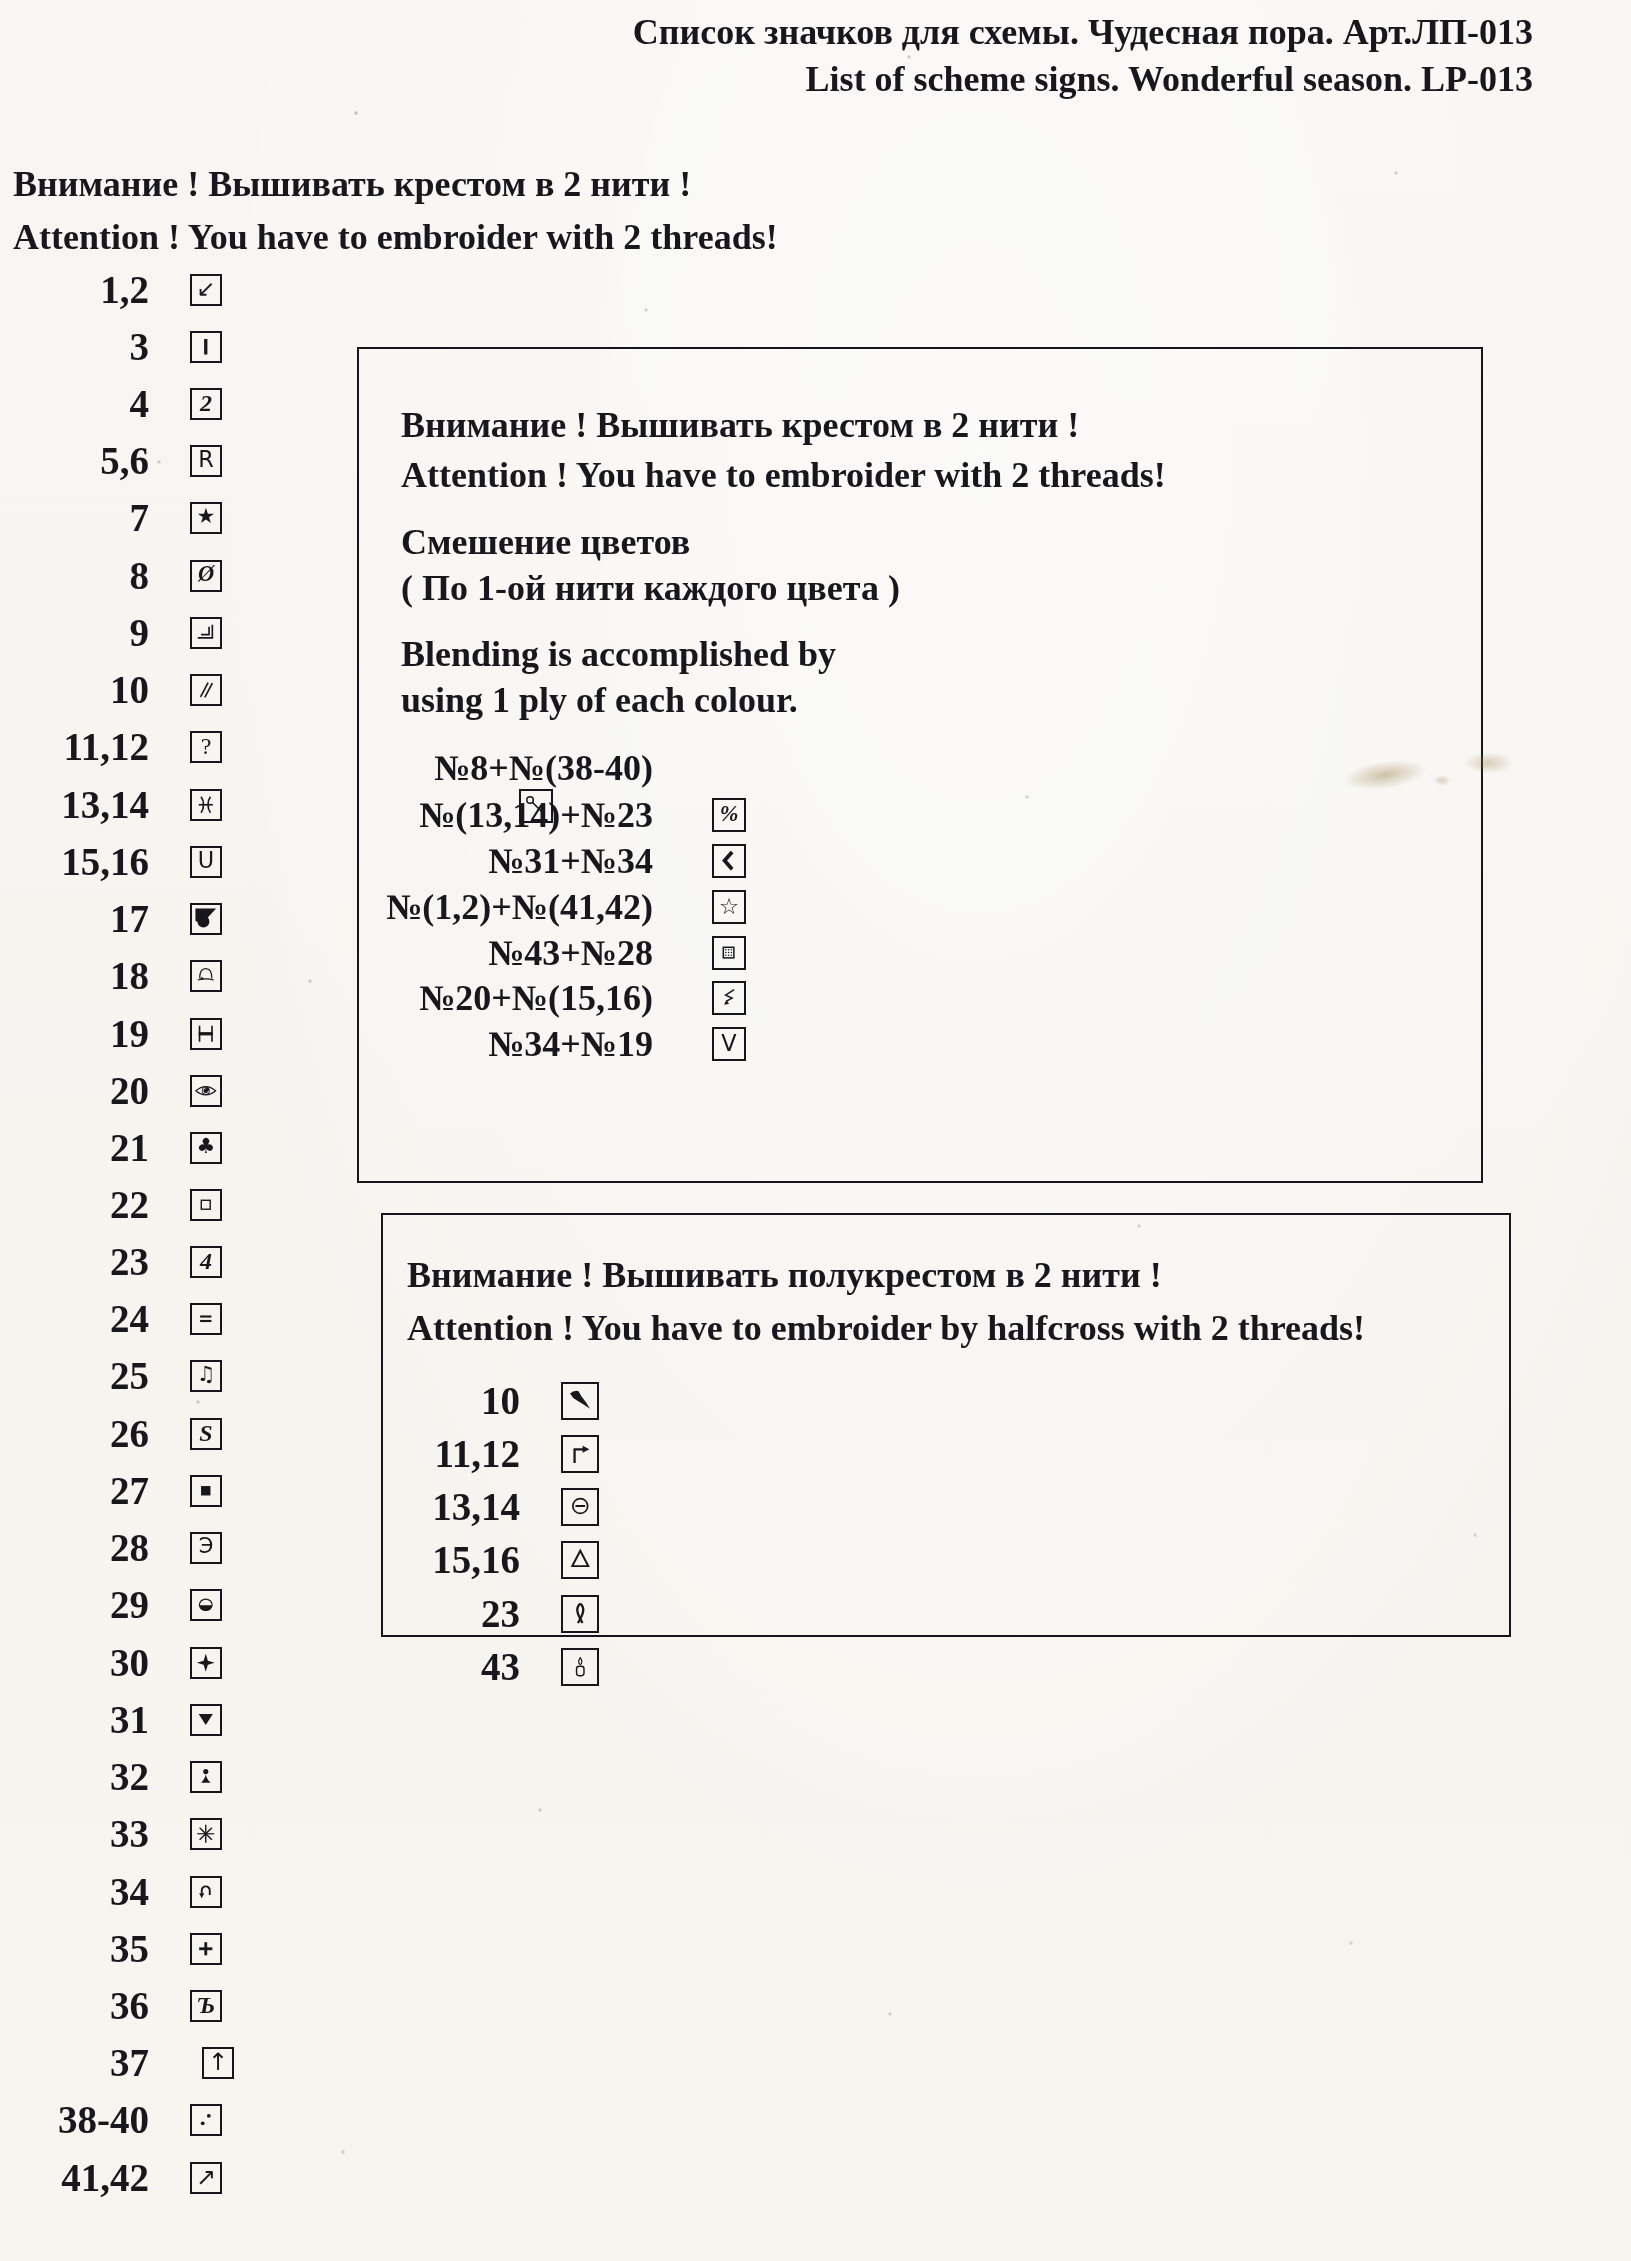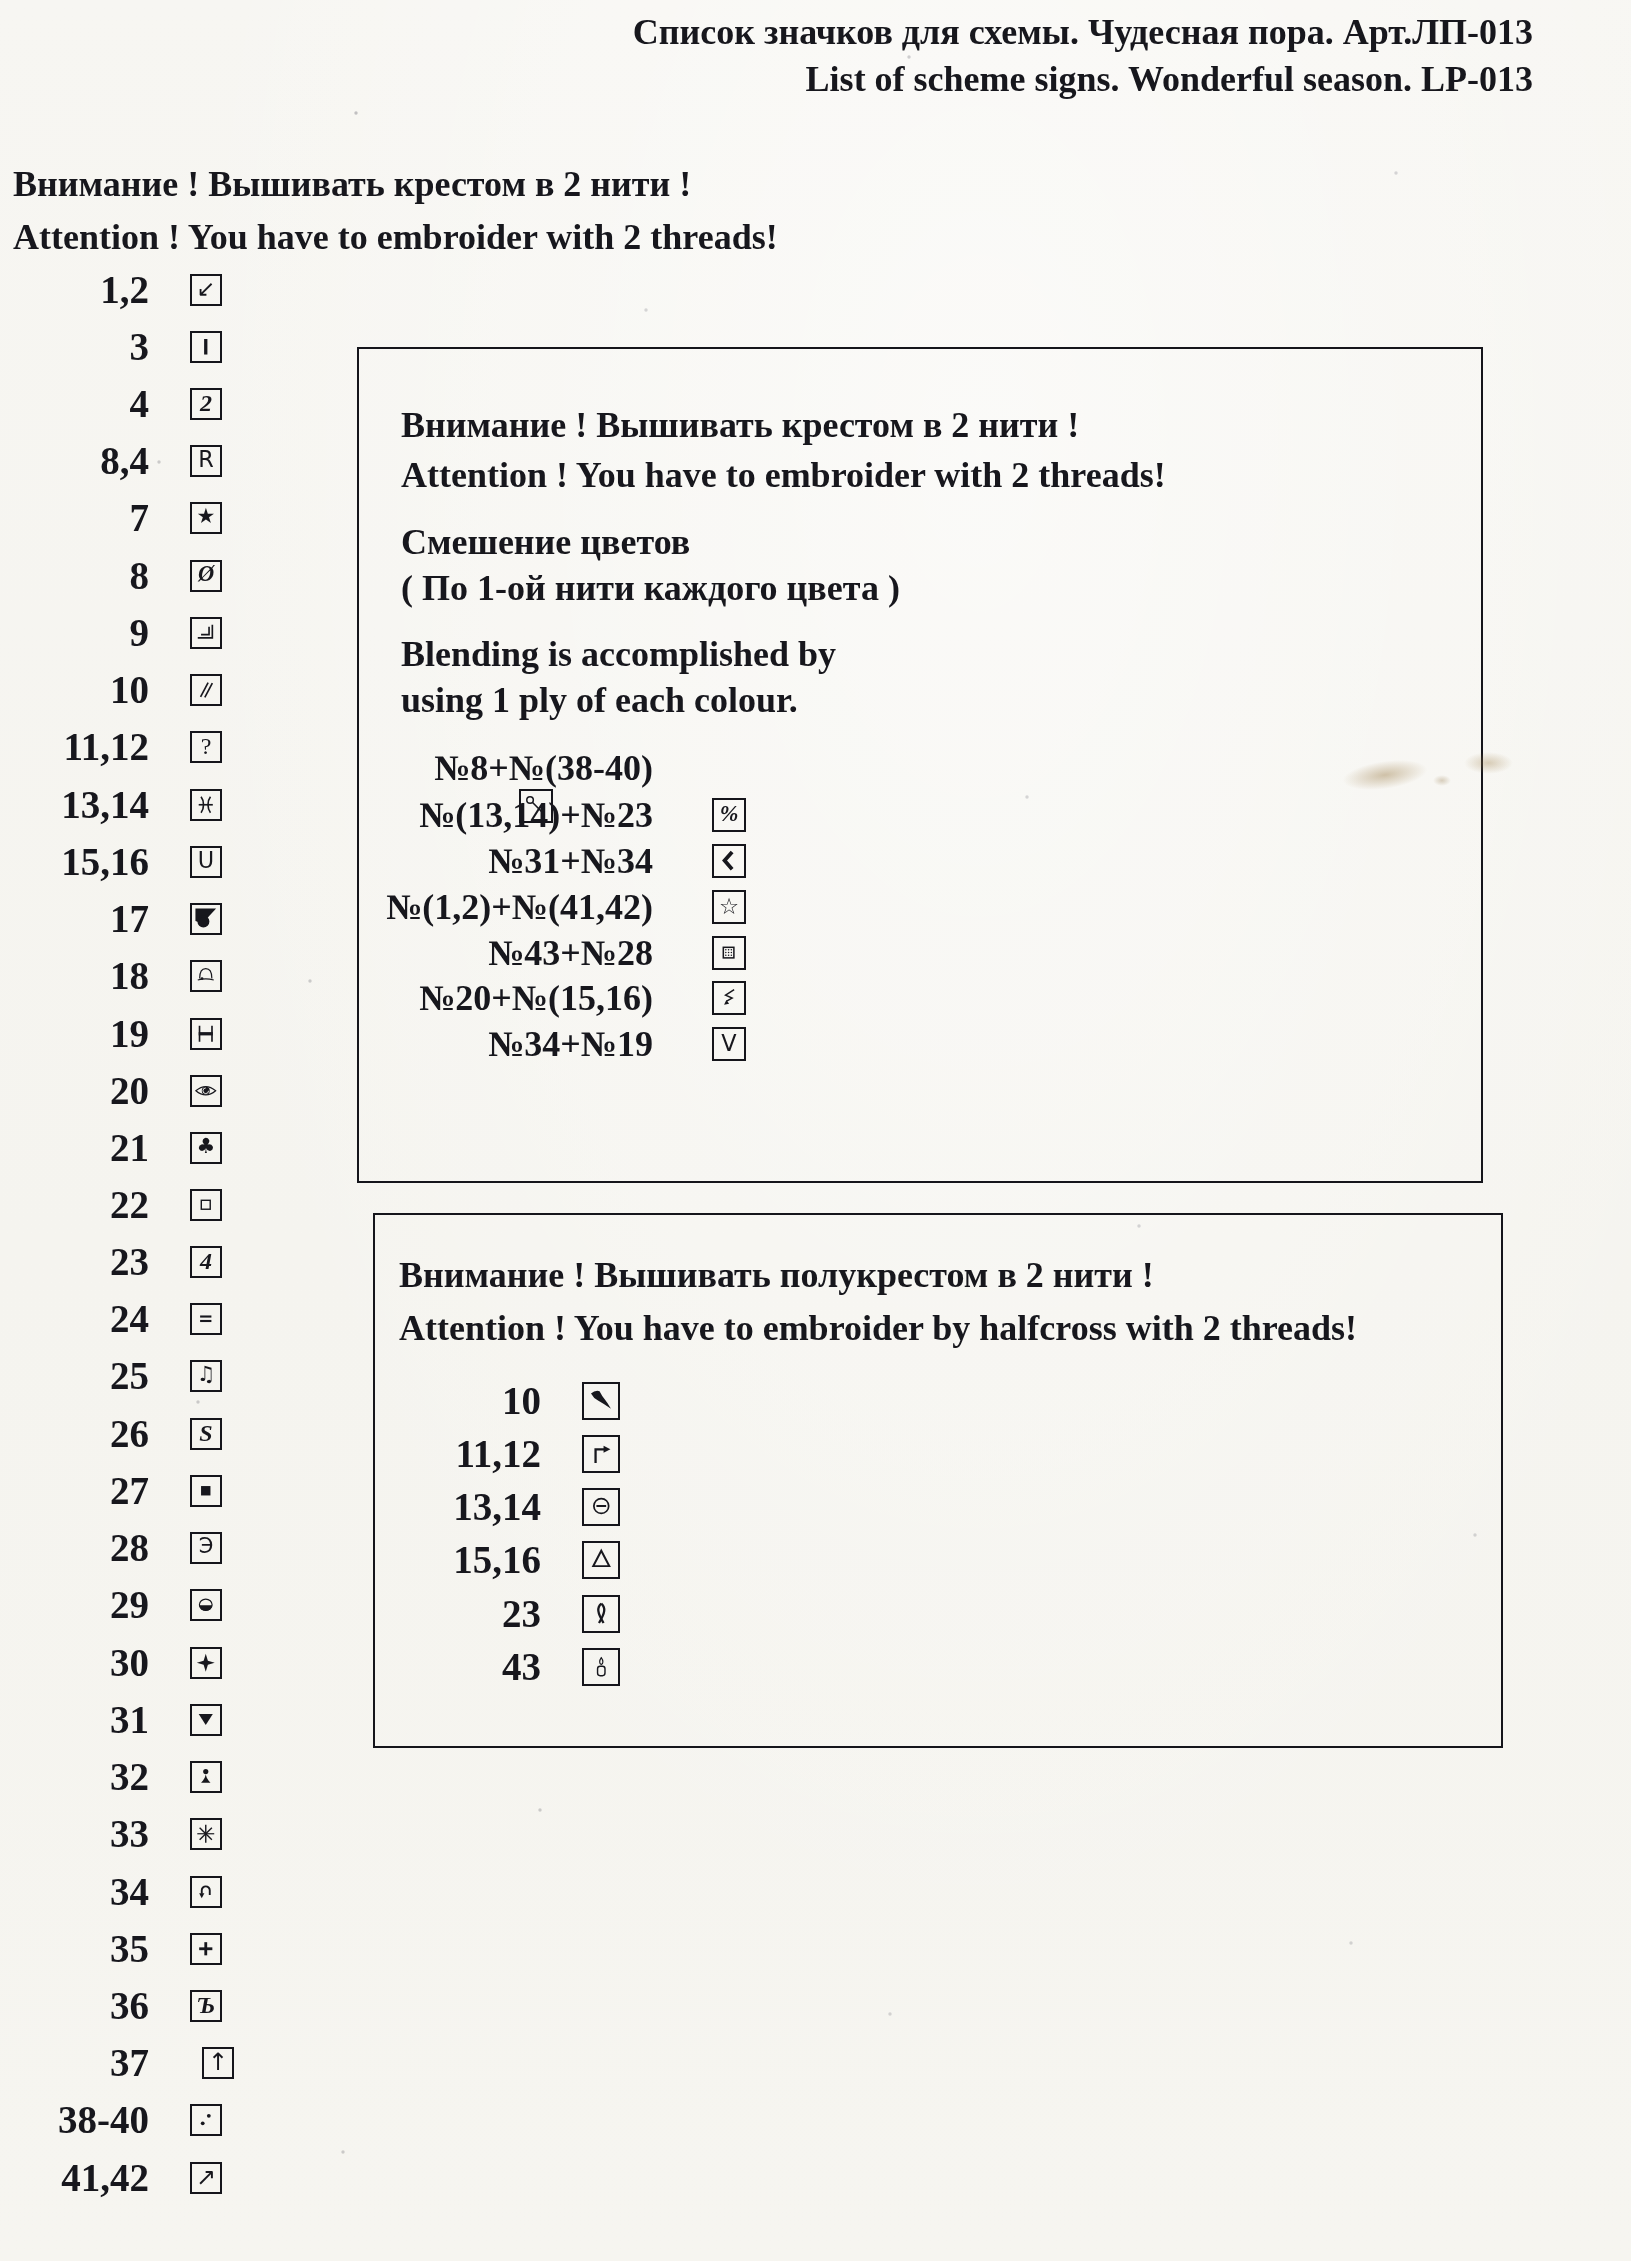--- a/index.html
+++ b/index.html
@@ -29,21 +29,21 @@
   .sf{font-family:"Liberation Serif", serif;}
   .it{font-family:"Liberation Serif", serif;font-style:italic;font-weight:700;}
   .bi{font-family:"Liberation Serif", serif;font-style:italic;font-weight:700;}
   
   .legend-row{left:0;width:276px;height:57px;}
   .legend-row .num{width:149px;text-align:right;font-size:39px;}
   .legend-row .ibox{width:32px;height:32px;margin-left:41px;font-size:21px;}
   
   .box{position:absolute;box-sizing:border-box;border:2.6px solid #15151b;}
   .box1{left:357px;top:347px;width:1126px;height:836px;}
-  .box2{left:373px;top:1213px;width:1130px;height:535px;padding-left:29px;}
+  .box2{left:381px;top:1213px;width:1130px;height:424px;}
   .bline{position:absolute;font-size:36px;font-weight:700;white-space:nowrap;}
   .box1 .bline{left:42px;}
   .box2 .bline{left:24px;}
   .box1-row{height:46px;}
   .box1-row .num{width:294px;text-align:right;font-size:36px;}
   .box1-row .ibox{width:34px;height:34px;margin-left:59px;font-size:22.4px;}
   .box2-row{height:53px;}
   .box2-row .num{width:137px;text-align:right;font-size:39px;}
   .box2-row .ibox{width:38px;height:38px;margin-left:41px;font-size:24px;}
   
@@ -94,21 +94,21 @@
           </svg>
         </span>
       </div>
       <div class="row legend-row" style="top: 375px;">
         <span class="num">4</span>
         <span class="ibox">
           <span class="g it" style="font-size:24px">2</span>
         </span>
       </div>
       <div class="row legend-row" style="top: 432px;">
-        <span class="num">8,4</span>
+        <span class="num">5,6</span>
         <span class="ibox">
           <span class="g sn" style="font-size:22.4px">R</span>
         </span>
       </div>
       <div class="row legend-row" style="top: 489px;">
         <span class="num">7</span>
         <span class="ibox">
           <span class="g sn" style="font-size:21px">★</span>
         </span>
       </div>

